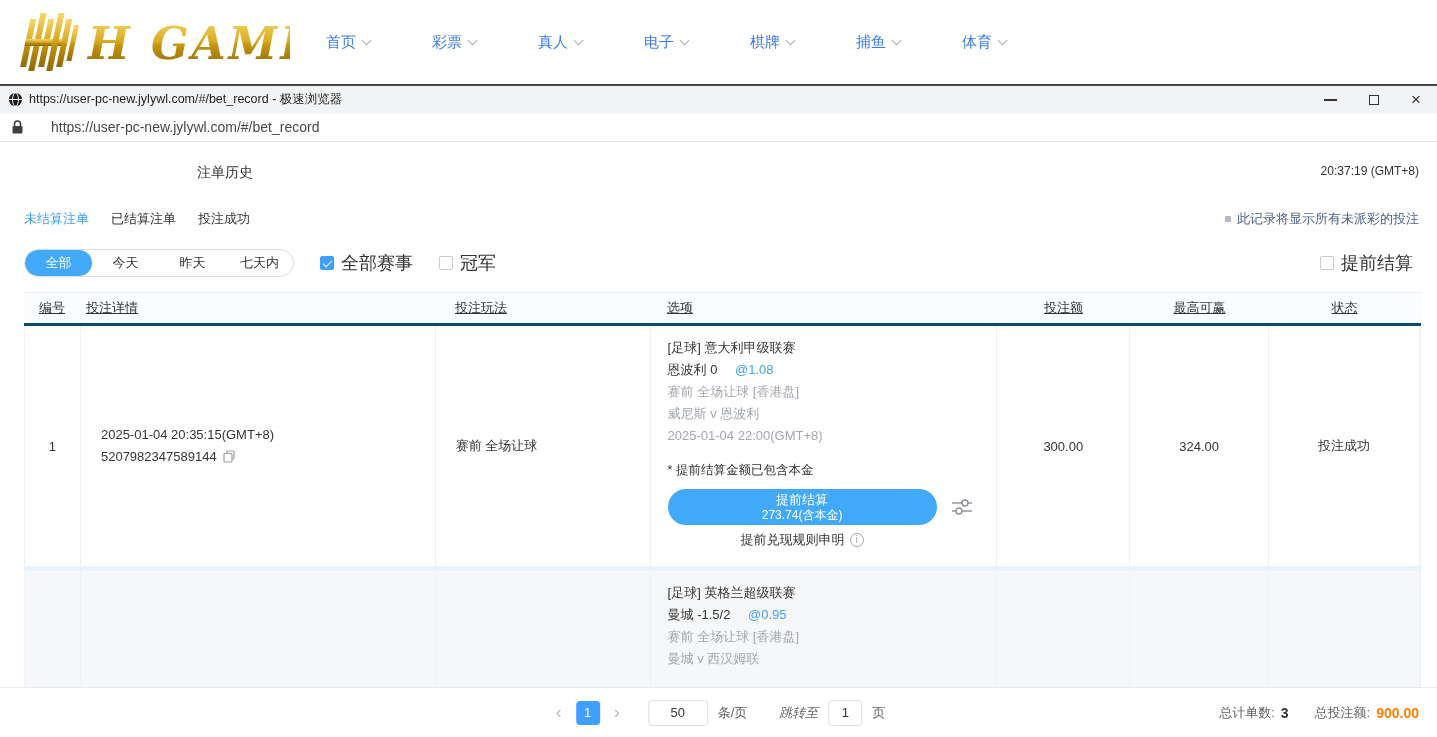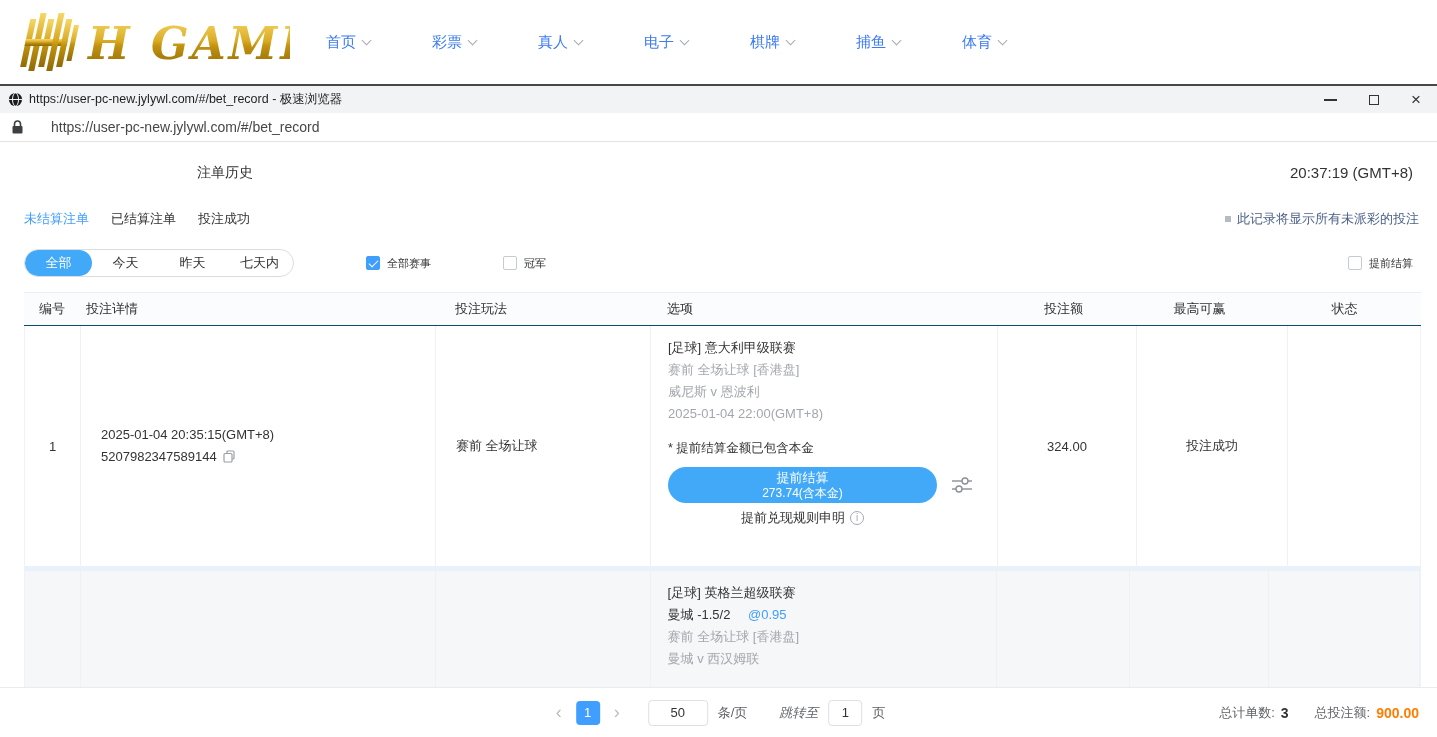--- a/index.html
+++ b/index.html
@@ -24,42 +24,42 @@
   .win-max { width:10px; height:10px; border:1.5px solid #333; display:inline-block; cursor:pointer; }
   .win-close { font-size:17px; color:#333; line-height:14px; cursor:pointer; }
   .addr-bar { height:29px; background:#fff; border-bottom:1px solid #e3e3e3; display:flex; align-items:center; padding-left:12px;gap:20px; }
   .lock-icon { margin-right:8px; }
   .addr-url { font-size:14px; color:#474747; }
 
   
   .page { position:absolute; top:142px; left:0; right:0; bottom:0; background:#fff; }
   .page-titlebar { height:56px; position:relative; }
   .page-title { position:absolute; left:197px; top:22px; font-size:14px; color:#333; }
-  .page-clock { position:absolute; right:24px; top:22px; font-size:15px; color:#333; }
+  .page-clock { position:absolute; right:18px; top:22px; font-size:12px; color:#333; }
 
   .tabs-row { height:42px; display:flex; align-items:center; padding:0 18px 0 24px; }
   .rtab { font-size:13px; color:#333; margin-right:22px; cursor:pointer; }
   .rtab.active { color:#409eff; }
   .record-note { margin-left:auto; display:flex; align-items:center; gap:6px; font-size:13px; color:#4d6187; }
   .note-bullet { width:6px; height:6px; background:#b6bac2; display:inline-block; }
 
-  .filter-row { height:46px; display:flex; align-items:center; padding:0 24px;gap:46px; }
+  .filter-row { height:46px; display:flex; align-items:center; padding:0 24px; }
   .seg { display:flex; border:1px solid #d9dde3; border-radius:15px; height:28px; background:#fff; overflow:hidden; }
   .seg-item { width:67px; text-align:center; line-height:26px; font-size:13px; color:#333; cursor:pointer; }
   .seg-item.active { background:#41a9f8; color:#fff; border-radius:15px; line-height:26px; }
   .cb-group { display:flex; align-items:center; gap:7px; margin-left:26px; cursor:pointer; }
   .cb { width:14px; height:14px; border:1px solid #c6cad1; border-radius:2px; background:#fff; position:relative; flex:0 0 auto; }
   .cb.checked { background:#409eff; border-color:#409eff; }
   .cb.checked::after { content:""; position:absolute; left:4px; top:1px; width:4px; height:8px; border-right:1.8px solid #fff; border-bottom:1.8px solid #fff; transform:rotate(45deg); }
-  .cb-label { font-size:11px; color:#333; }
+  .cb-label { font-size:18px; color:#333; }
   .cb-right { margin-left:auto; }
 
   
   .bet-table { margin:6px 16px 0 24px; }
-  .thead { display:flex; height:34px; align-items:center; background:#fafcfe; border-top:1px solid #e9eff6; border-bottom:1px solid #0c4a6e; }
+  .thead { display:flex; height:34px; align-items:center; background:#fafcfe; border-top:1px solid #e9eff6; border-bottom:3px solid #0c4a6e;text-decoration:underline; }
   .th { font-size:13px; color:#303133; }
   .c1 { width:56px; text-align:center; }
   .c2 { width:355px; padding-left:6px; }
   .c3 { width:215px; padding-left:20px; }
   .c4 { width:347px; padding-left:17px; }
   .c5 { width:133px; text-align:center; }
   .c6 { width:139px; text-align:center; }
   .c7 { width:151px; text-align:center; }
   .trow { display:flex; background:#fff; border-left:1px solid #eef3f9; border-right:1px solid #eef3f9; }
   .trow .cell { border-right:1px solid #edf2f8; font-size:13px; color:#333; }
@@ -239,20 +239,24 @@
           <div class="detail-line">
             <span>5207982347589144</span><svg class="copy-icon" width="13" height="13" viewBox="0 0 13 13">
                 <rect x="1" y="3.5" width="8" height="8.5" rx="1" fill="none" stroke="#9aa0a6" stroke-width="1.2"></rect>
                 <path d="M4 3.5 V2 a1 1 0 0 1 1-1 h5 a1 1 0 0 1 1 1 v6 a1 1 0 0 1-1 1 h-1" fill="none" stroke="#9aa0a6" stroke-width="1.2"></path>
               </svg>
           </div>
         </div>
         <div class="cell c3 vcenter">赛前  全场让球</div>
         <div class="cell c4 opt">
           <div class="line txt-dark">[足球] 意大利甲级联赛</div>
+          <div class="line">
+            <span class="txt-dark">恩波利 0</span>
+            <span class="odds">@1.08</span>
+          </div>
           <div class="line txt-gray">赛前 全场让球 [香港盘]</div>
           <div class="line txt-gray">威尼斯 v 恩波利</div>
           <div class="line txt-gray">2025-01-04 22:00(GMT+8)</div>
           <div class="cashout-note">* 提前结算金额已包含本金</div>
           <div class="cashout-row">
             <button class="cashout-btn">
               <span class="l1">提前结算</span>
               <span class="l2">273.74(含本金)</span>
             </button>
             <svg width="24" height="18" viewBox="0 0 24 18">
@@ -260,20 +264,21 @@
               <circle cx="15" cy="5" r="3" fill="#fff" stroke="#8a8f99" stroke-width="1.4"></circle>
               <line x1="2" y1="13" x2="22" y2="13" stroke="#8a8f99" stroke-width="1.4"></line>
               <circle cx="9" cy="13" r="3" fill="#fff" stroke="#8a8f99" stroke-width="1.4"></circle>
             </svg>
           </div>
           <div class="rule-row">
             <span>提前兑现规则申明</span>
             <span class="info-icon">i</span>
           </div>
         </div>
+        <div class="cell c5 center">300.00</div>
         <div class="cell c6 center">324.00</div>
         <div class="cell c7 center">投注成功</div>
       </div>
 
       <div class="row-gap"></div>
 
       <div class="trow row-2">
         <div class="cell c1 center"></div>
         <div class="cell c2 vcenter"></div>
         <div class="cell c3 vcenter"></div>

